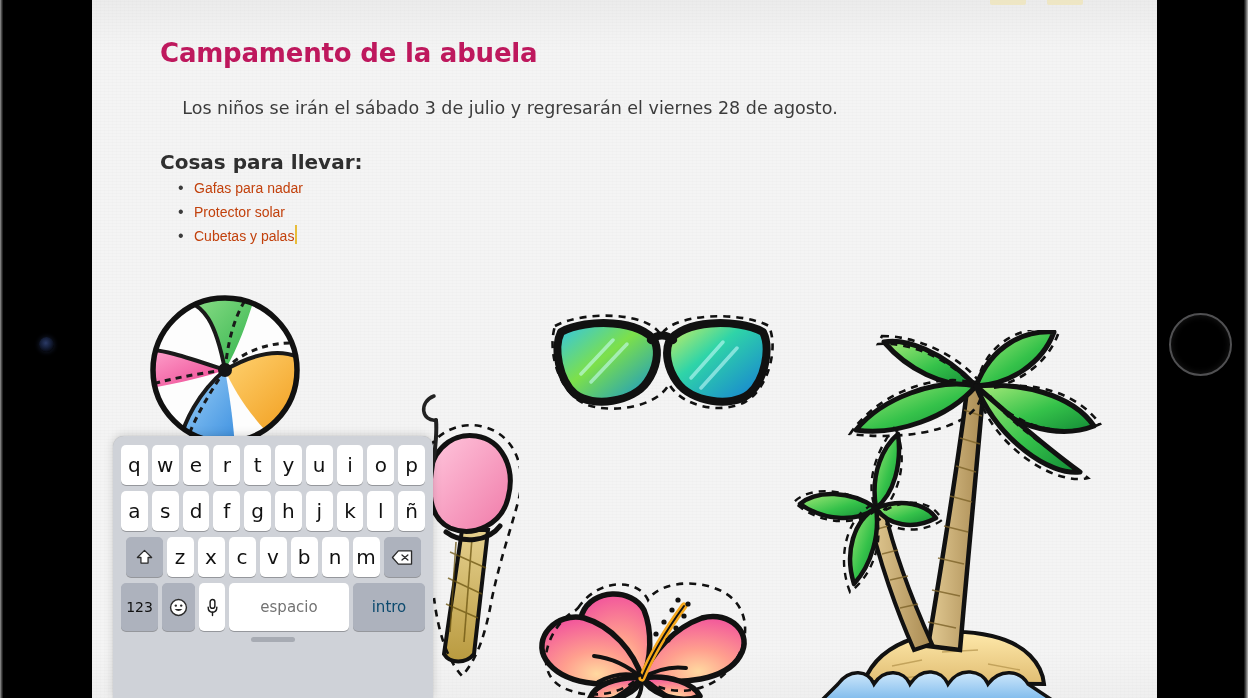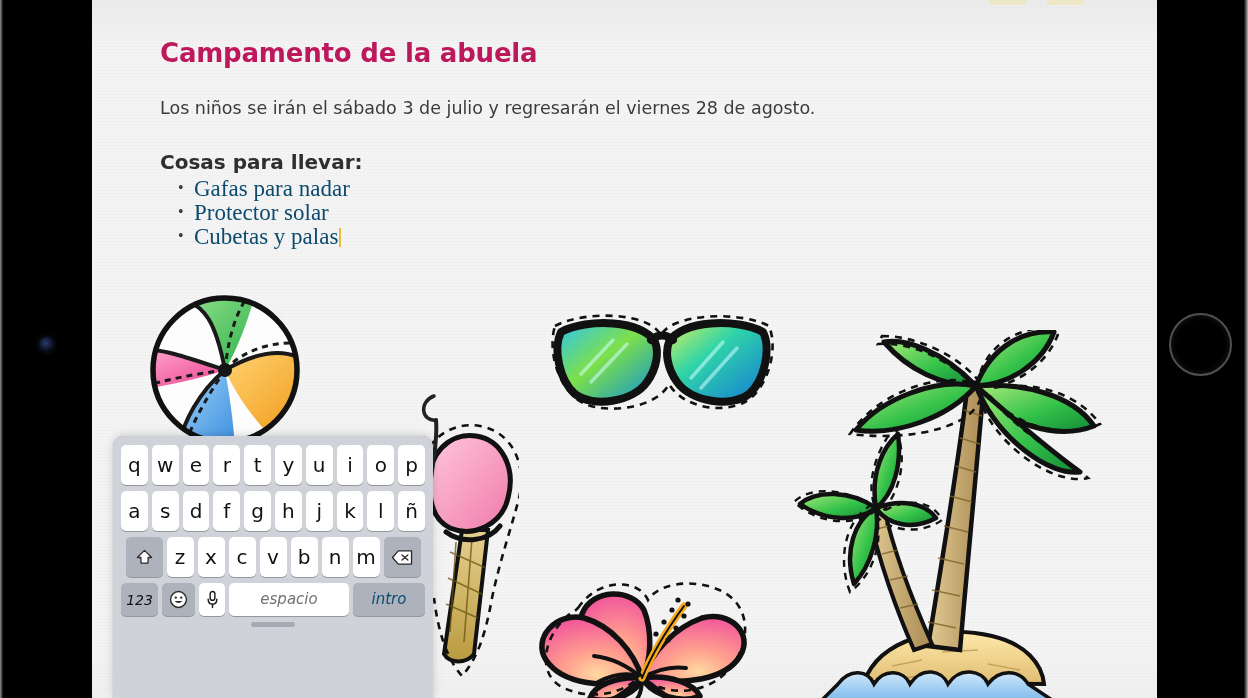--- a/index.html
+++ b/index.html
@@ -62,30 +62,31 @@
   
   .doc{ position:absolute; left:68px; top:38px; width:700px; z-index:4; }
   .doc-title{
     font-size:26px; font-weight:bold; color:#be185d;
     letter-spacing:-.2px; line-height:1.18;
     font-family:"DejaVu Sans","Liberation Sans",sans-serif;
   }
   .doc-para{
     margin-top:28px; font-size:17.5px; color:#3b3b3b; line-height:1.35;
     font-family:"DejaVu Sans","Liberation Sans",sans-serif;
+    text-align:center;
   }
   .doc-subhead{
     margin-top:30px; font-size:20px; font-weight:bold; color:#2f2f2f;
     font-family:"DejaVu Sans","Liberation Sans",sans-serif;
   }
   .doc-list{ list-style:none; margin-top:3px; }
   .doc-list li{
-    position:relative; padding-left:34px; font-size:23px; color:#0c4a6e;
+    position:relative; padding-left:34px; font-size:14px; color:#c2410c;
     line-height:23.5px; margin-bottom:.5px;
-    font-family:Liberation Serif, serif;
+    font-family:Liberation Sans, sans-serif;
   }
   .doc-list li::before{
     content:"\2022"; position:absolute; left:18px; top:-1px;
     font-size:16px; color:#3b3b3b;
   }
   .caret{
     display:inline-block; width:2px; height:19px; background:#e8bd3a;
     vertical-align:-3px; margin-left:1px;
   }
 
@@ -106,21 +107,21 @@
     display:flex; align-items:center; justify-content:center;
     color:#111; font-size:20px; line-height:1;
     font-family:"DejaVu Sans","Liberation Sans",sans-serif;
     user-select:none;
   }
   .kb-row1 .key, .kb-row2 .key{ width:27px; height:40px; }
   .kb-row3 .key{ width:27px; height:40px; }
   .key.mod{ background:#adb2bd; }
   .key.shift{ width:37px; }
   .key.back{ width:37px; }
-  .kb-row4 .key{ height:33px;font-style:italic; }
+  .kb-row4 .key{ height:48px; }
   .key.num{ width:37px; font-size:14px; }
   .key.emoji{ width:33px; font-size:17px; }
   .key.mic{ width:26px; background:#fff; }
   .key.space{ flex:1; font-size:15px; color:#737373; }
   .key.enter{ width:72px; font-size:15px; background:#adb2bd; color:#0c4a6e;text-align:center; }
   .kb-handle{
     width:44px; height:5px; border-radius:3px; background:#a7abb3;
     margin:6px auto 0 auto;
   }
 </style>

